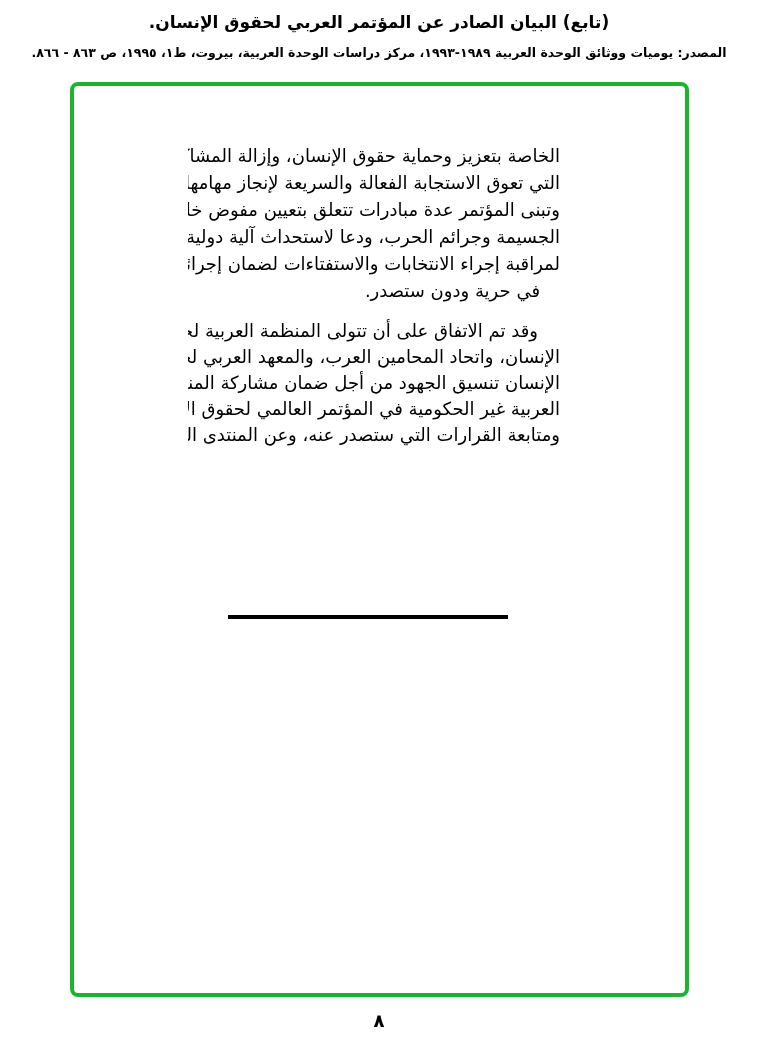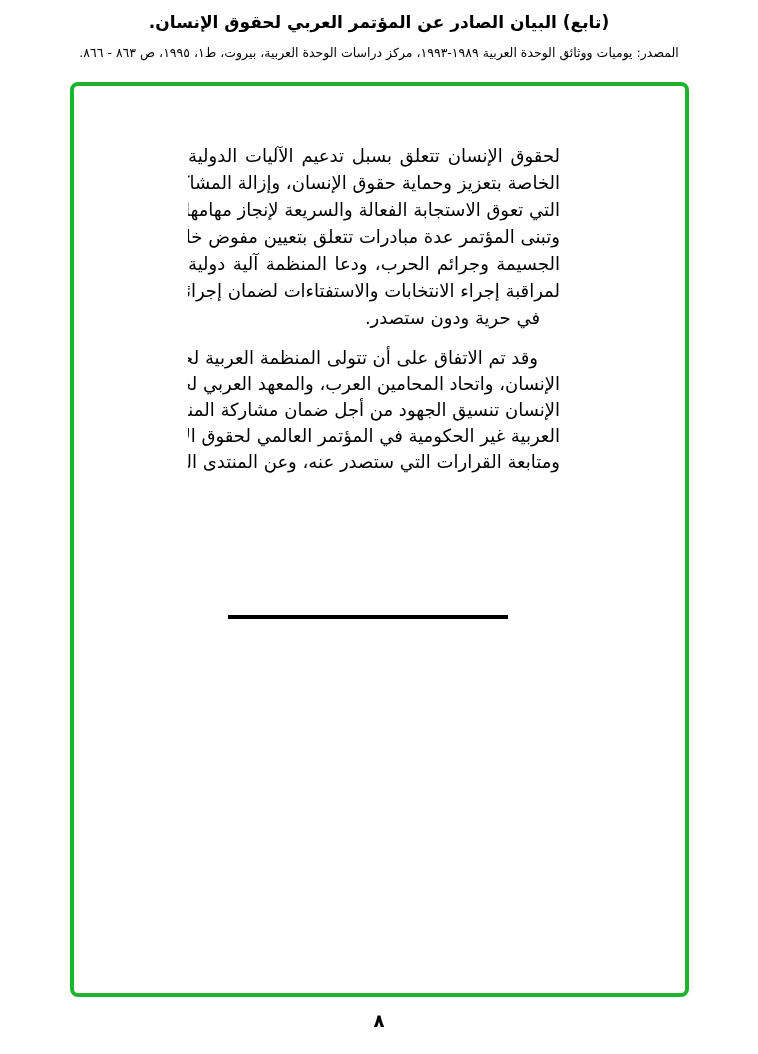--- a/index.html
+++ b/index.html
@@ -28,21 +28,21 @@
     line-height: 24px;
     color: #000000;
   }
   .header-source {
     position: absolute;
     top: 43px;
     left: 0;
     width: 758px;
     text-align: center;
     direction: rtl;
-    font-weight: normal;
+    font-weight: bold;
     font-size: 12.5px;
     line-height: 20px;
     color: #000000;
     white-space: nowrap;
   }
   
   .frame {
     position: absolute;
     left: 70px;
     top: 82px;
@@ -108,25 +108,24 @@
 
   <div class="header-title">(تابع) البيان الصادر عن المؤتمر العربي لحقوق الإنسان.</div>
 
   <div class="header-source">المصدر: يوميات ووثائق الوحدة العربية ١٩٨٩-١٩٩٣، مركز دراسات الوحدة العربية، بيروت، ط١، ١٩٩٥، ص ٨٦٣ - ٨٦٦.</div>
 
   <div class="frame" style="border-color: rgb(29, 179, 47);"></div>
 
   <div class="text-block">
 
     <div class="para para-1">
-      <div class="line">لحقوق الإنسان تتعلق بسبل تدعيم الآليات الدولية</div>
       <div class="line">الخاصة بتعزيز وحماية حقوق الإنسان، وإزالة المشاكل</div>
       <div class="line">التي تعوق الاستجابة الفعالة والسريعة لإنجاز مهامها.</div>
       <div class="line">وتبنى المؤتمر عدة مبادرات تتعلق بتعيين مفوض خاص</div>
-      <div class="line">الجسيمة وجرائم الحرب، ودعا المنظمة آلية دولية</div>
+      <div class="line">الجسيمة وجرائم الحرب، ودعا لاستحداث آلية دولية</div>
       <div class="line">لمراقبة إجراء الانتخابات والاستفتاءات لضمان إجرائها</div>
       <div class="line short indent-20">في حرية ودون ستصدر.</div>
     </div>
 
     <div class="para para-2">
       <div class="line short indent-first">وقد تم الاتفاق على أن تتولى المنظمة العربية لحقوق</div>
       <div class="line">الإنسان، واتحاد المحامين العرب، والمعهد العربي لحقوق</div>
       <div class="line">الإنسان تنسيق الجهود من أجل ضمان مشاركة المنظمات</div>
       <div class="line">العربية غير الحكومية في المؤتمر العالمي لحقوق الإنسان،</div>
       <div class="line">ومتابعة القرارات التي ستصدر عنه، وعن المنتدى الدولي</div>

